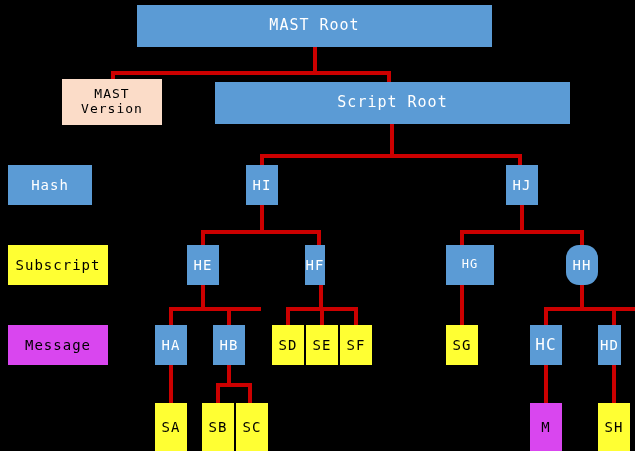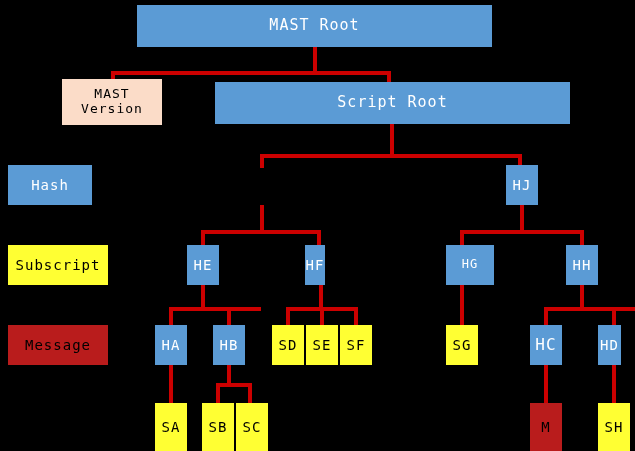--- a/index.html
+++ b/index.html
@@ -4,21 +4,21 @@
 <style>
   html,body{margin:0;padding:0;background:#000;}
   body{width:635px;height:451px;overflow:hidden;
        font-family:"DejaVu Sans Mono","Liberation Mono",monospace;}
   #stage{position:relative;width:635px;height:451px;background:#000;}
   .node{position:absolute;box-sizing:border-box;display:flex;
         align-items:center;justify-content:center;text-align:center;
         line-height:1.15;letter-spacing:1px;z-index:3;}
   .hash{background:#5B9BD5;color:#ffffff;}
   .subscript{background:#FFFF33;color:#000000;}
-  .message{background:#b91c1c;color:#000000;}
+  .message{background:#d946ef;color:#000000;}
   .version{background:#FBDCC8;color:#000000;}
   .edge{position:absolute;background:#CC0000;z-index:2;}
   .lbl{display:block;white-space:pre-line;}
 </style>
 </head>
 <body>
 
 <div id="stage">
     <div class="edge" style="left: 313px; top: 47px; width: 4px; height: 28px; background: rgb(204, 0, 0);"></div>
     <div class="edge" style="left: 111px; top: 71px; width: 280px; height: 4px; background: rgb(204, 0, 0);"></div>
@@ -69,33 +69,36 @@
     </div>
     <div class="node hash" style="left: 8px; top: 165px; width: 84px; height: 40px; font-size: 14px;">
       <span class="lbl">Hash</span>
     </div>
     <div class="node subscript" style="left: 8px; top: 245px; width: 100px; height: 40px; font-size: 14px;">
       <span class="lbl">Subscript</span>
     </div>
     <div class="node message" style="left: 8px; top: 325px; width: 100px; height: 40px; font-size: 14px;">
       <span class="lbl">Message</span>
     </div>
+    <div class="node hash" style="left: 246px; top: 165px; width: 32px; height: 40px; font-size: 14px;">
+      <span class="lbl">HI</span>
+    </div>
     <div class="node hash" style="left: 506px; top: 165px; width: 32px; height: 40px; font-size: 14px;">
       <span class="lbl">HJ</span>
     </div>
     <div class="node hash" style="left: 187px; top: 245px; width: 32px; height: 40px; font-size: 14px;">
       <span class="lbl">HE</span>
     </div>
     <div class="node hash" style="left: 305px; top: 245px; width: 20px; height: 40px; font-size: 14px;">
       <span class="lbl">HF</span>
     </div>
     <div class="node hash" style="left: 446px; top: 245px; width: 48px; height: 40px; font-size: 12px; justify-content: center;">
       <span class="lbl">HG</span>
     </div>
-    <div class="node hash" style="left: 566px; top: 245px; width: 32px; height: 40px; font-size: 14px;">
+    <div class="node hash" style="left: 566px; top: 245px; width: 32px; height: 40px; font-size: 14px; border-radius: 13px;">
       <span class="lbl">HH</span>
     </div>
     <div class="node hash" style="left: 155px; top: 325px; width: 32px; height: 40px; font-size: 14px;">
       <span class="lbl">HA</span>
     </div>
     <div class="node hash" style="left: 213px; top: 325px; width: 32px; height: 40px; font-size: 14px;">
       <span class="lbl">HB</span>
     </div>
     <div class="node subscript" style="left: 272px; top: 325px; width: 32px; height: 40px; font-size: 14px;">
       <span class="lbl">SD</span>

